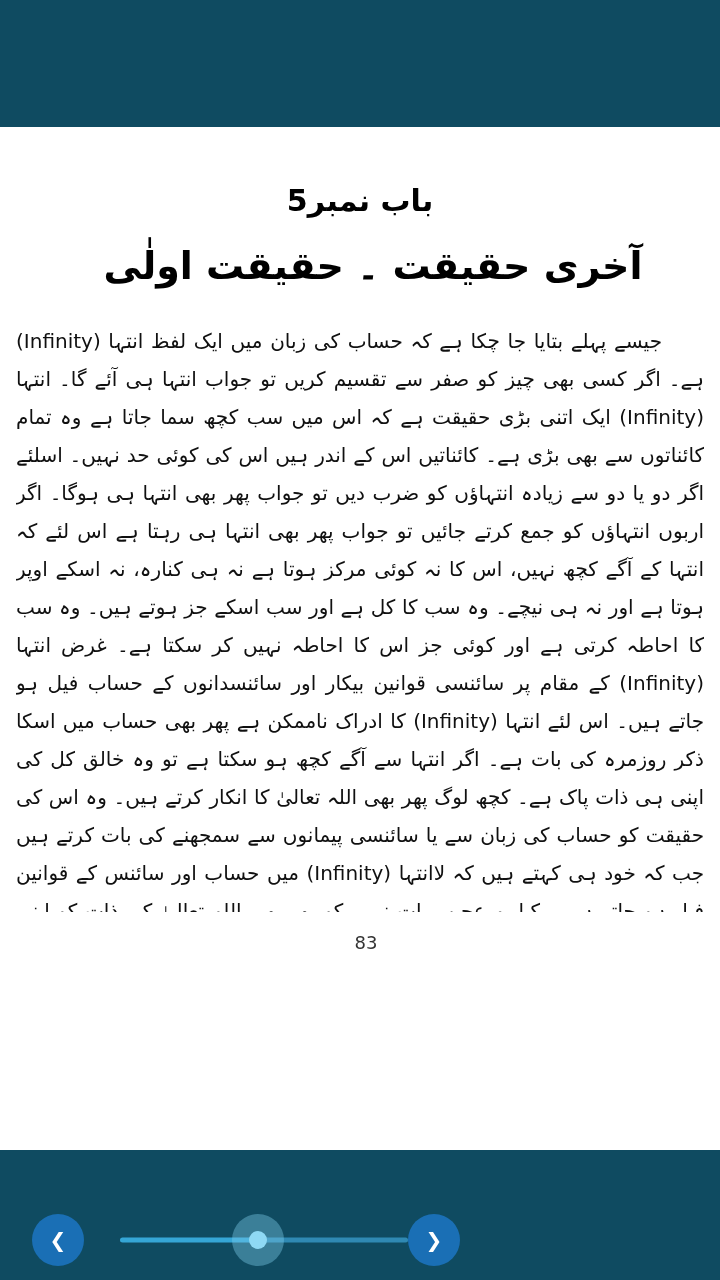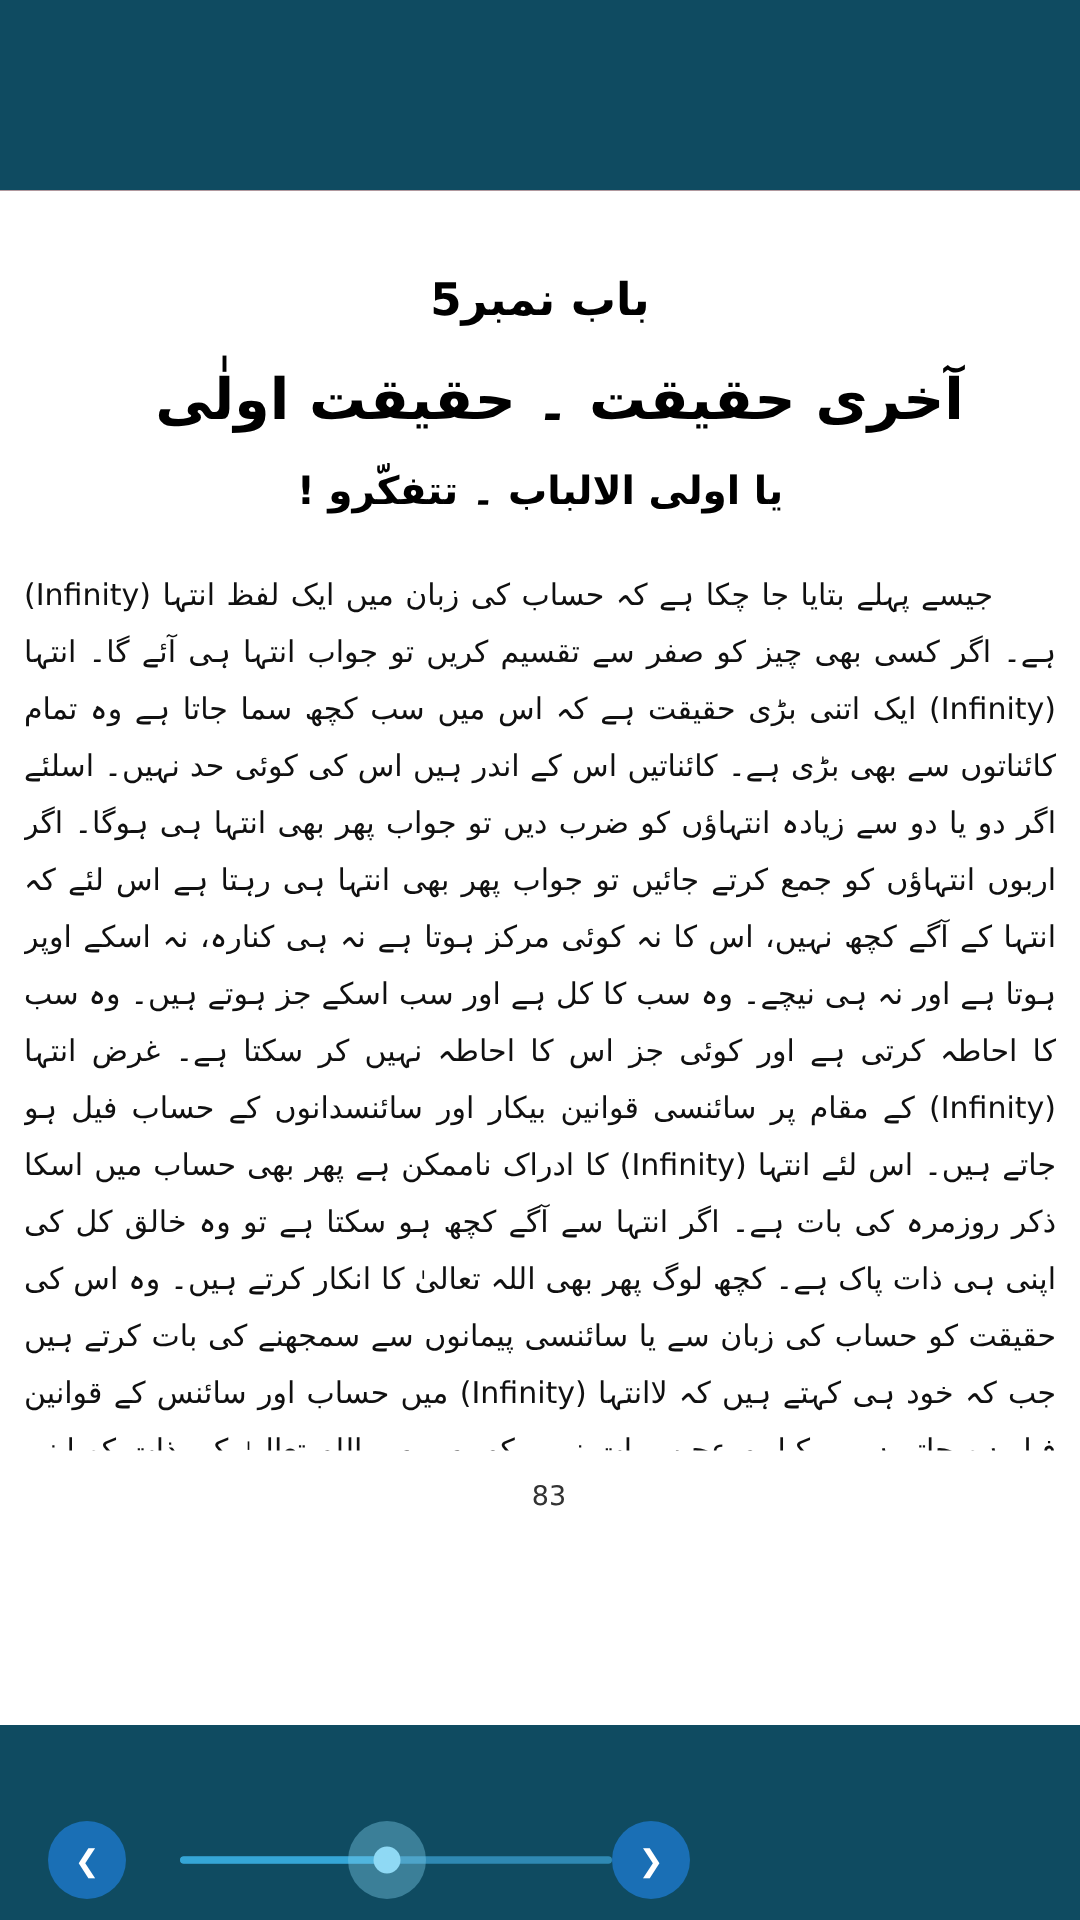--- a/index.html
+++ b/index.html
@@ -144,21 +144,20 @@
 </head>
 <body>
 
 <div class="screen">
 
   <div class="header-bar"></div>
 
   <div class="page">
     <h2 class="chapter-number">باب نمبر5</h2>
     <h1 class="main-title">آخری حقیقت ۔ حقیقت اولٰی</h1>
-    <h3 class="subtitle">یا اولی الالباب ۔ تتفکّرو !</h3>
     <p class="body-text">جیسے پہلے بتایا جا چکا ہے کہ حساب کی زبان میں ایک لفظ انتہا (Infinity) ہے۔ اگر کسی بھی چیز کو صفر سے تقسیم کریں تو جواب انتہا ہی آئے گا۔ انتہا (Infinity) ایک اتنی بڑی حقیقت ہے کہ اس میں سب کچھ سما جاتا ہے وہ تمام کائناتوں سے بھی بڑی ہے۔ کائناتیں اس کے اندر ہیں اس کی کوئی حد نہیں۔ اسلئے اگر دو یا دو سے زیادہ انتہاؤں کو ضرب دیں تو جواب پھر بھی انتہا ہی ہوگا۔ اگر اربوں انتہاؤں کو جمع کرتے جائیں تو جواب پھر بھی انتہا ہی رہتا ہے اس لئے کہ انتہا کے آگے کچھ نہیں، اس کا نہ کوئی مرکز ہوتا ہے نہ ہی کنارہ، نہ اسکے اوپر ہوتا ہے اور نہ ہی نیچے۔ وہ سب کا کل ہے اور سب اسکے جز ہوتے ہیں۔ وہ سب کا احاطہ کرتی ہے اور کوئی جز اس کا احاطہ نہیں کر سکتا ہے۔ غرض انتہا (Infinity) کے مقام پر سائنسی قوانین بیکار اور سائنسدانوں کے حساب فیل ہو جاتے ہیں۔ اس لئے انتہا (Infinity) کا ادراک ناممکن ہے پھر بھی حساب میں اسکا ذکر روزمرہ کی بات ہے۔ اگر انتہا سے آگے کچھ ہو سکتا ہے تو وہ خالق کل کی اپنی ہی ذات پاک ہے۔ کچھ لوگ پھر بھی اللہ تعالیٰ کا انکار کرتے ہیں۔ وہ اس کی حقیقت کو حساب کی زبان سے یا سائنسی پیمانوں سے سمجھنے کی بات کرتے ہیں جب کہ خود ہی کہتے ہیں کہ لاانتہا (Infinity) میں حساب اور سائنس کے قوانین فیل ہو جاتے ہیں۔ کیا یہ عجیب بات نہیں کہ پھر بھی اللہ تعالیٰ کی ذات کو اپنی ناقص عقلوں کے ذریعہ سمجھنا چاہتے ہیں۔</p>
     <div class="page-num">83</div>
   </div>
 
   <div class="footer">
 
     <button class="nav-btn">
       <span>❮</span>
     </button>
 

